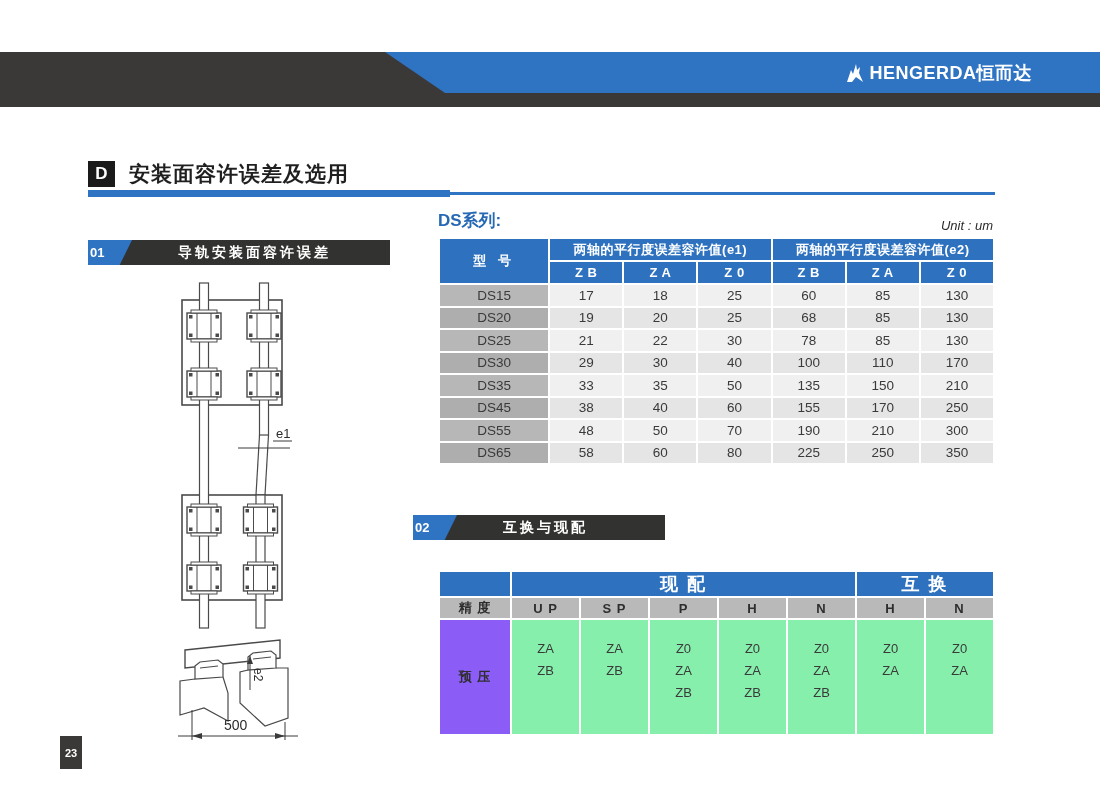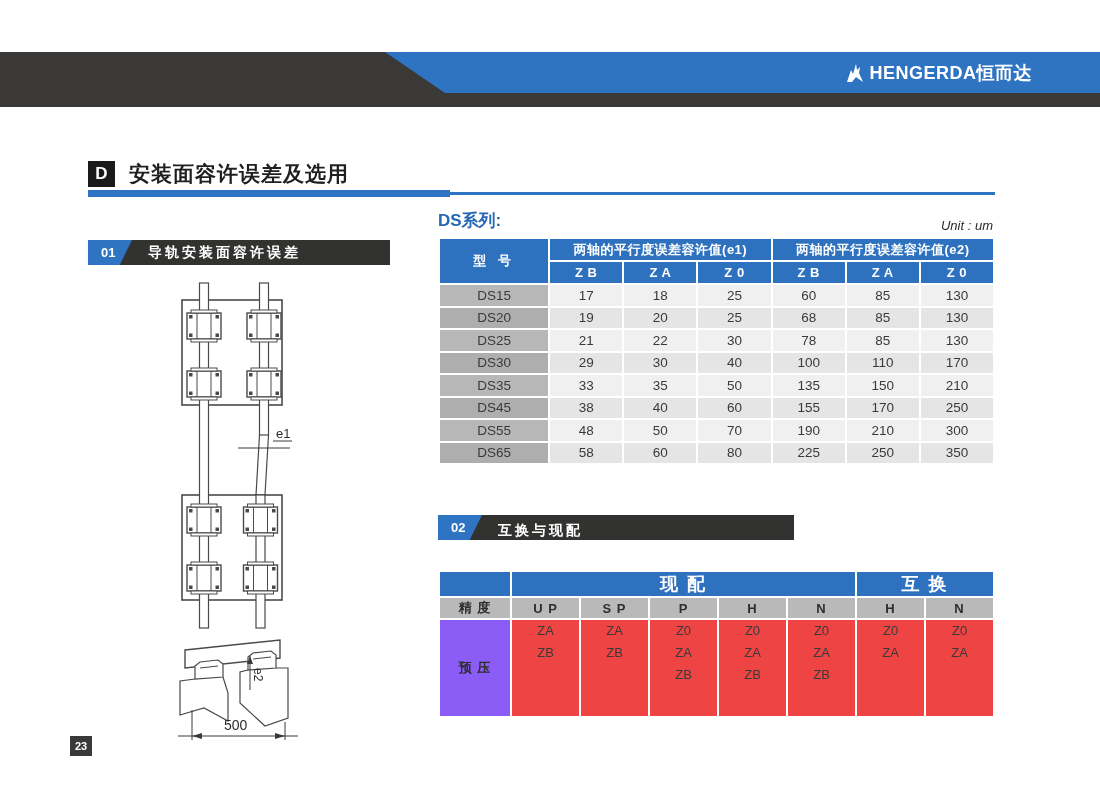--- a/index.html
+++ b/index.html
@@ -21,24 +21,24 @@
   .sec-badge{width:27px;height:26px;background:#1a1a1a;color:#fff;font-weight:bold;font-size:17px;
              display:flex;align-items:center;justify-content:center;}
   .sec-title{font-size:21px;font-weight:bold;color:#1f1f1f;letter-spacing:1px;}
   .sec-underline-thick{position:absolute;left:88px;top:190px;width:362px;height:7px;background:#2f74c2;}
   .sec-underline-thin{position:absolute;left:450px;top:192px;width:545px;height:3px;background:#2f74c2;}
 
   
   .num-label{position:absolute;height:25px;background:#323230;display:flex;align-items:center;}
   .num-label .num{position:absolute;left:0;top:0;width:44px;height:25px;background:#2f74c2;
                   clip-path:polygon(0 0,100% 0,72% 100%,0 100%);
-                  color:#fff;font-weight:bold;font-size:13px;display:flex;align-items:center;padding-left:13px;box-sizing:border-box;}
-  .num-label .txt{color:#fff;font-weight:bold;font-size:14px;letter-spacing:3px;padding-left:60px;}
+                  color:#fff;font-weight:bold;font-size:13px;display:flex;align-items:center;padding-left:2px;box-sizing:border-box;}
+  .num-label .txt{color:#fff;font-weight:bold;font-size:14px;letter-spacing:3px;padding-left:90px;}
   #label01{left:88px;top:240px;width:302px;}
-  #label02{left:438px;top:515px;width:356px;align-items:flex-end;}
+  #label02{left:413px;top:515px;width:252px;}
 
   
   .ds-label{position:absolute;left:438px;top:209px;color:#2668b4;font-size:17px;font-weight:bold;}
   .unit-label{position:absolute;left:438px;top:218px;width:555px;text-align:right;font-size:13px;color:#2b2b2b;font-style:italic;}
 
   
   table{border-collapse:collapse;table-layout:fixed;}
   th,td{border:2px solid #fff;padding:0;text-align:center;vertical-align:middle;}
 
   #table1{position:absolute;left:438px;top:237px;width:557px;}
@@ -47,28 +47,28 @@
   #table1 td.model{font-weight:normal;}
   #table1 tr.odd td{background:#f0f0f0;}
   #table1 tr.even td{background:#e5e5e5;}
   #table1 tr.odd td.model{background:#b7b7b7;}
   #table1 tr.even td.model{background:#aeaeae;}
 
   #table2{position:absolute;left:438px;top:570px;width:557px;}
   #table2 th.blue{background:#2e72bf;color:#fff;font-size:18px;font-weight:bold;height:20px;letter-spacing:2px;}
   #table2 th.gray{background:#b9b9b9;color:#2e2e2e;font-size:13px;font-weight:bold;height:20px;letter-spacing:1px;}
   #table2 td.rowlabel{background:#8b5cf6;color:#2e2e2e;font-size:13px;font-weight:bold;letter-spacing:1px;}
-  #table2 td.vals{background:#ef4444;vertical-align:top;padding-top:0;font-size:13px;color:#3a3a3a;height:96px;}
+  #table2 td.vals{background:#86efac;vertical-align:top;padding-top:18px;font-size:13px;color:#3a3a3a;height:96px;}
   #table2 td.vals div{line-height:22px;}
 
   
   .diagram{position:absolute;left:140px;top:278px;}
 
   
-  .page-num{position:absolute;left:70px;top:736px;width:22px;height:20px;background:#3b3937;
+  .page-num{position:absolute;left:60px;top:736px;width:22px;height:33px;background:#3b3937;
             color:#fff;font-size:11px;font-weight:bold;display:flex;align-items:center;justify-content:center;}
 </style>
 </head>
 <body>
 
 <div class="page">
 
   <div class="header-bar">
     <div class="blue-band"></div>
     <div class="brand">

